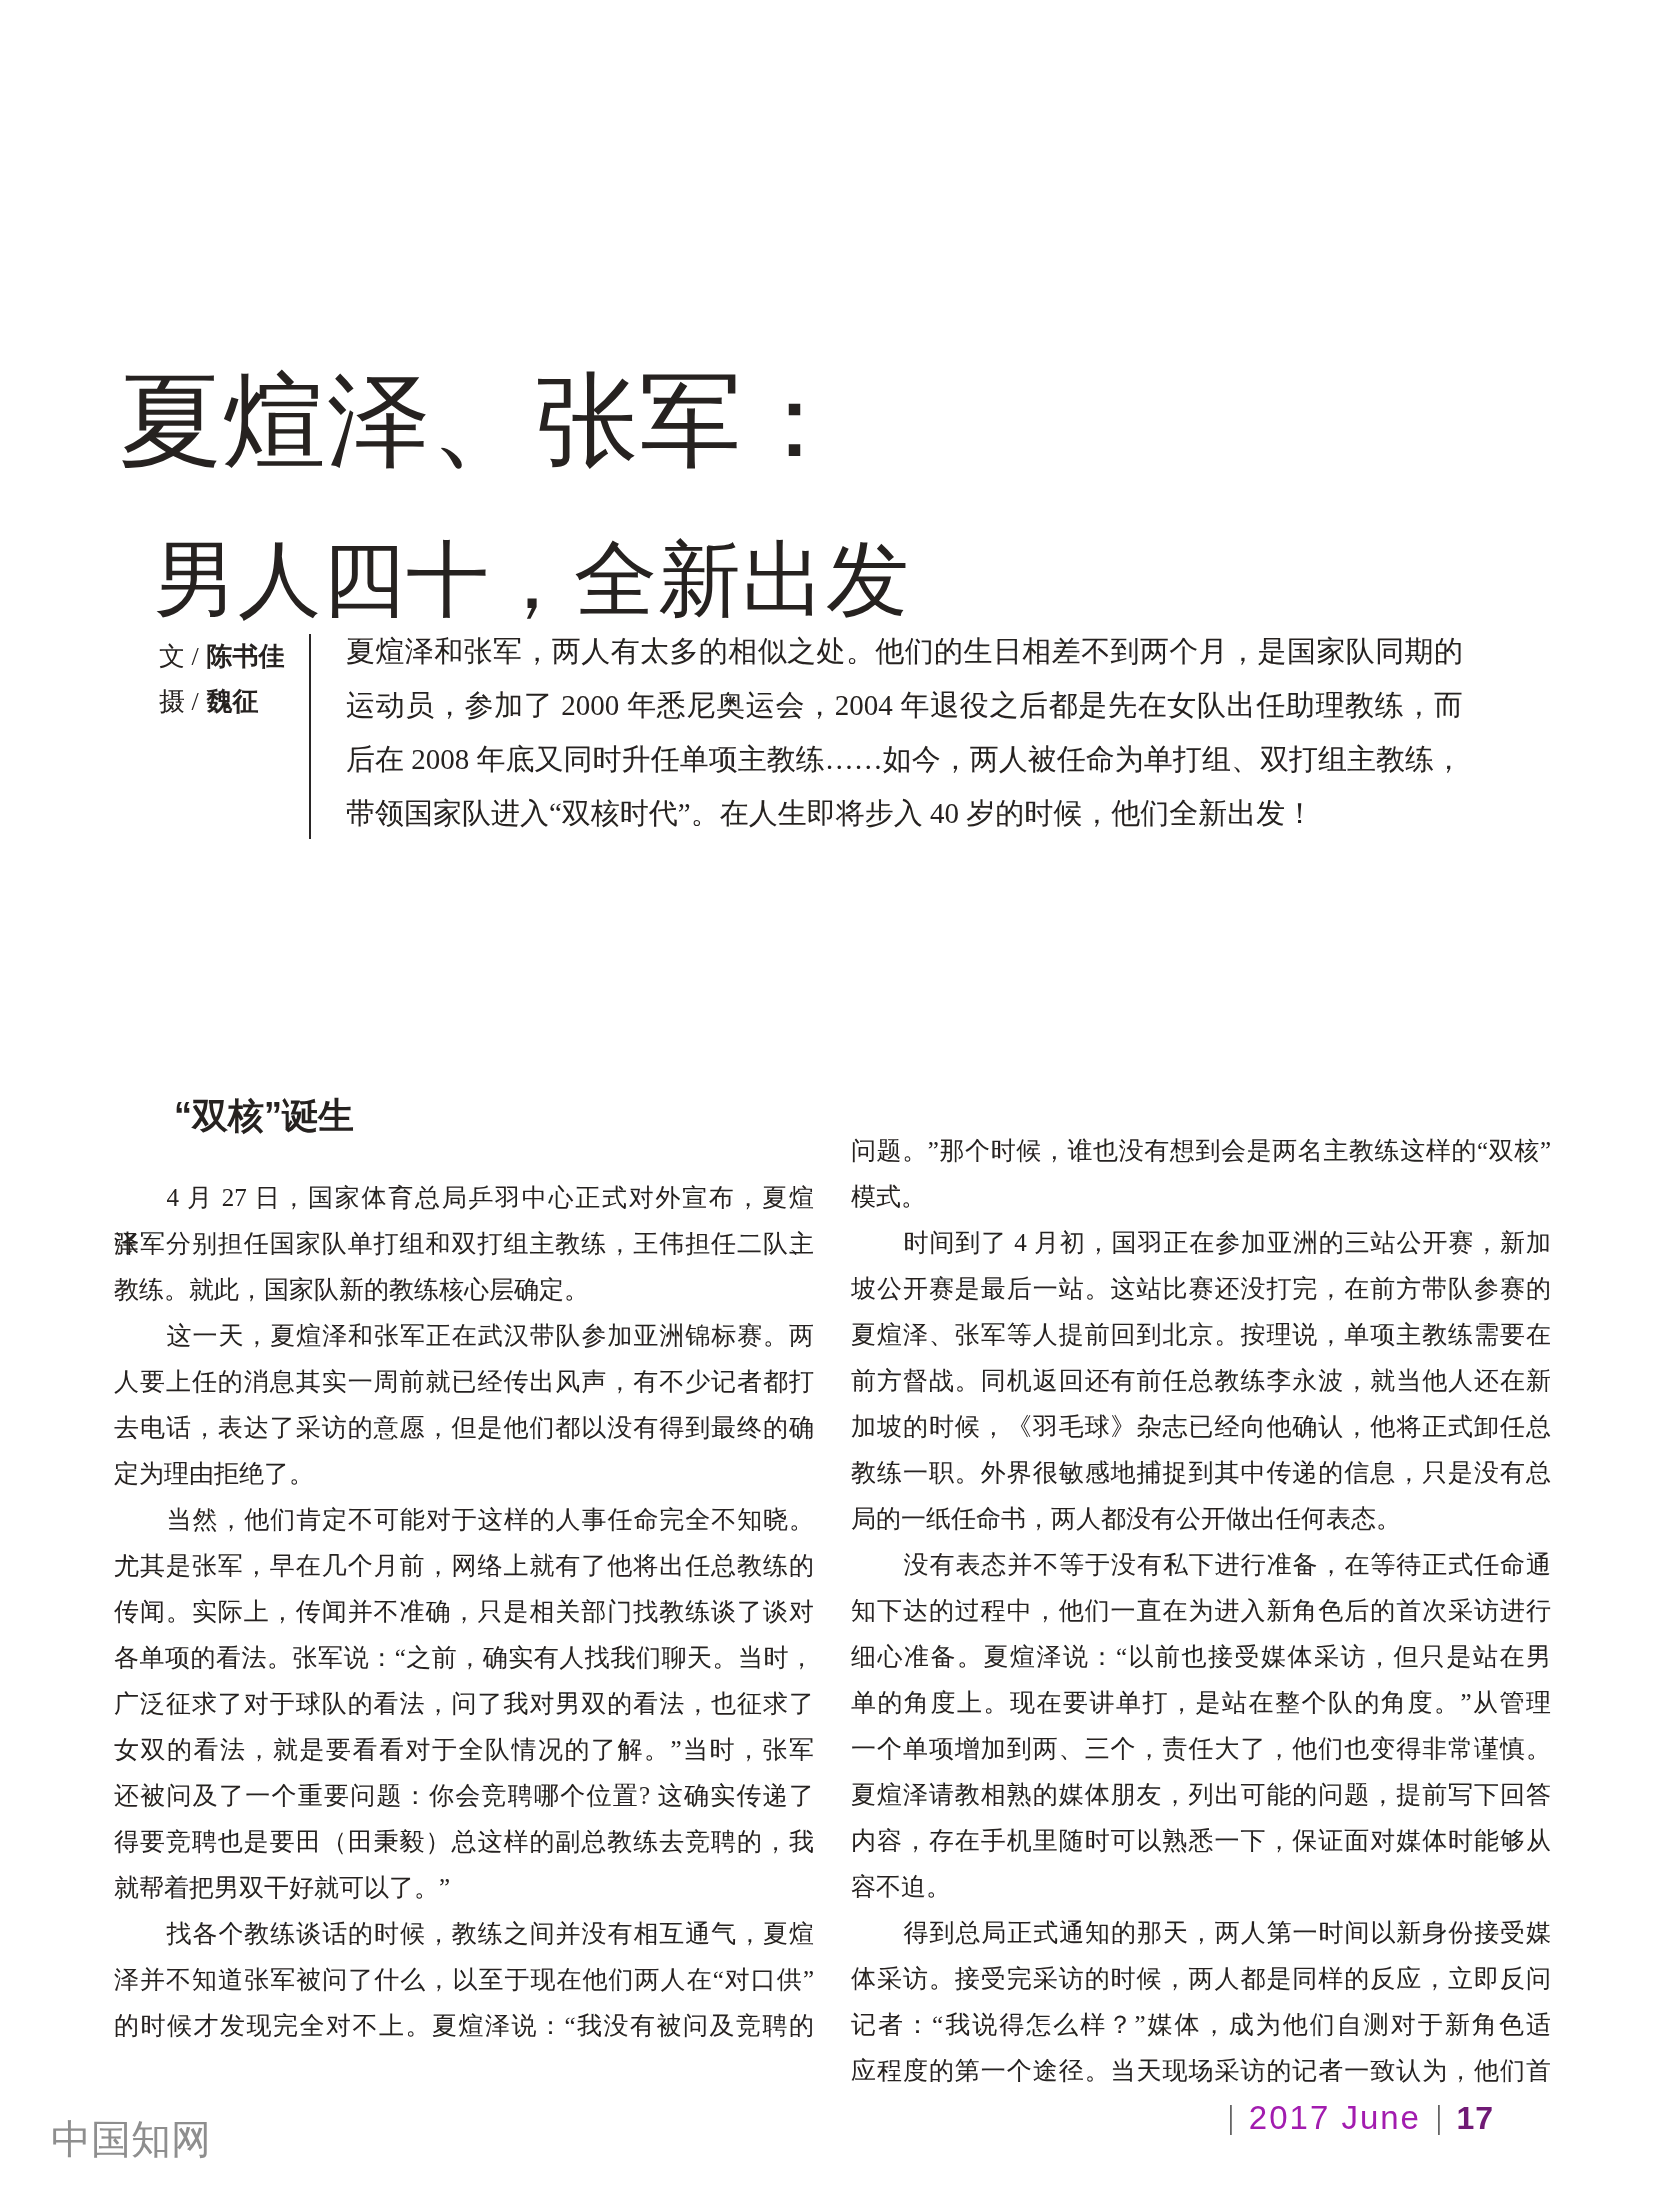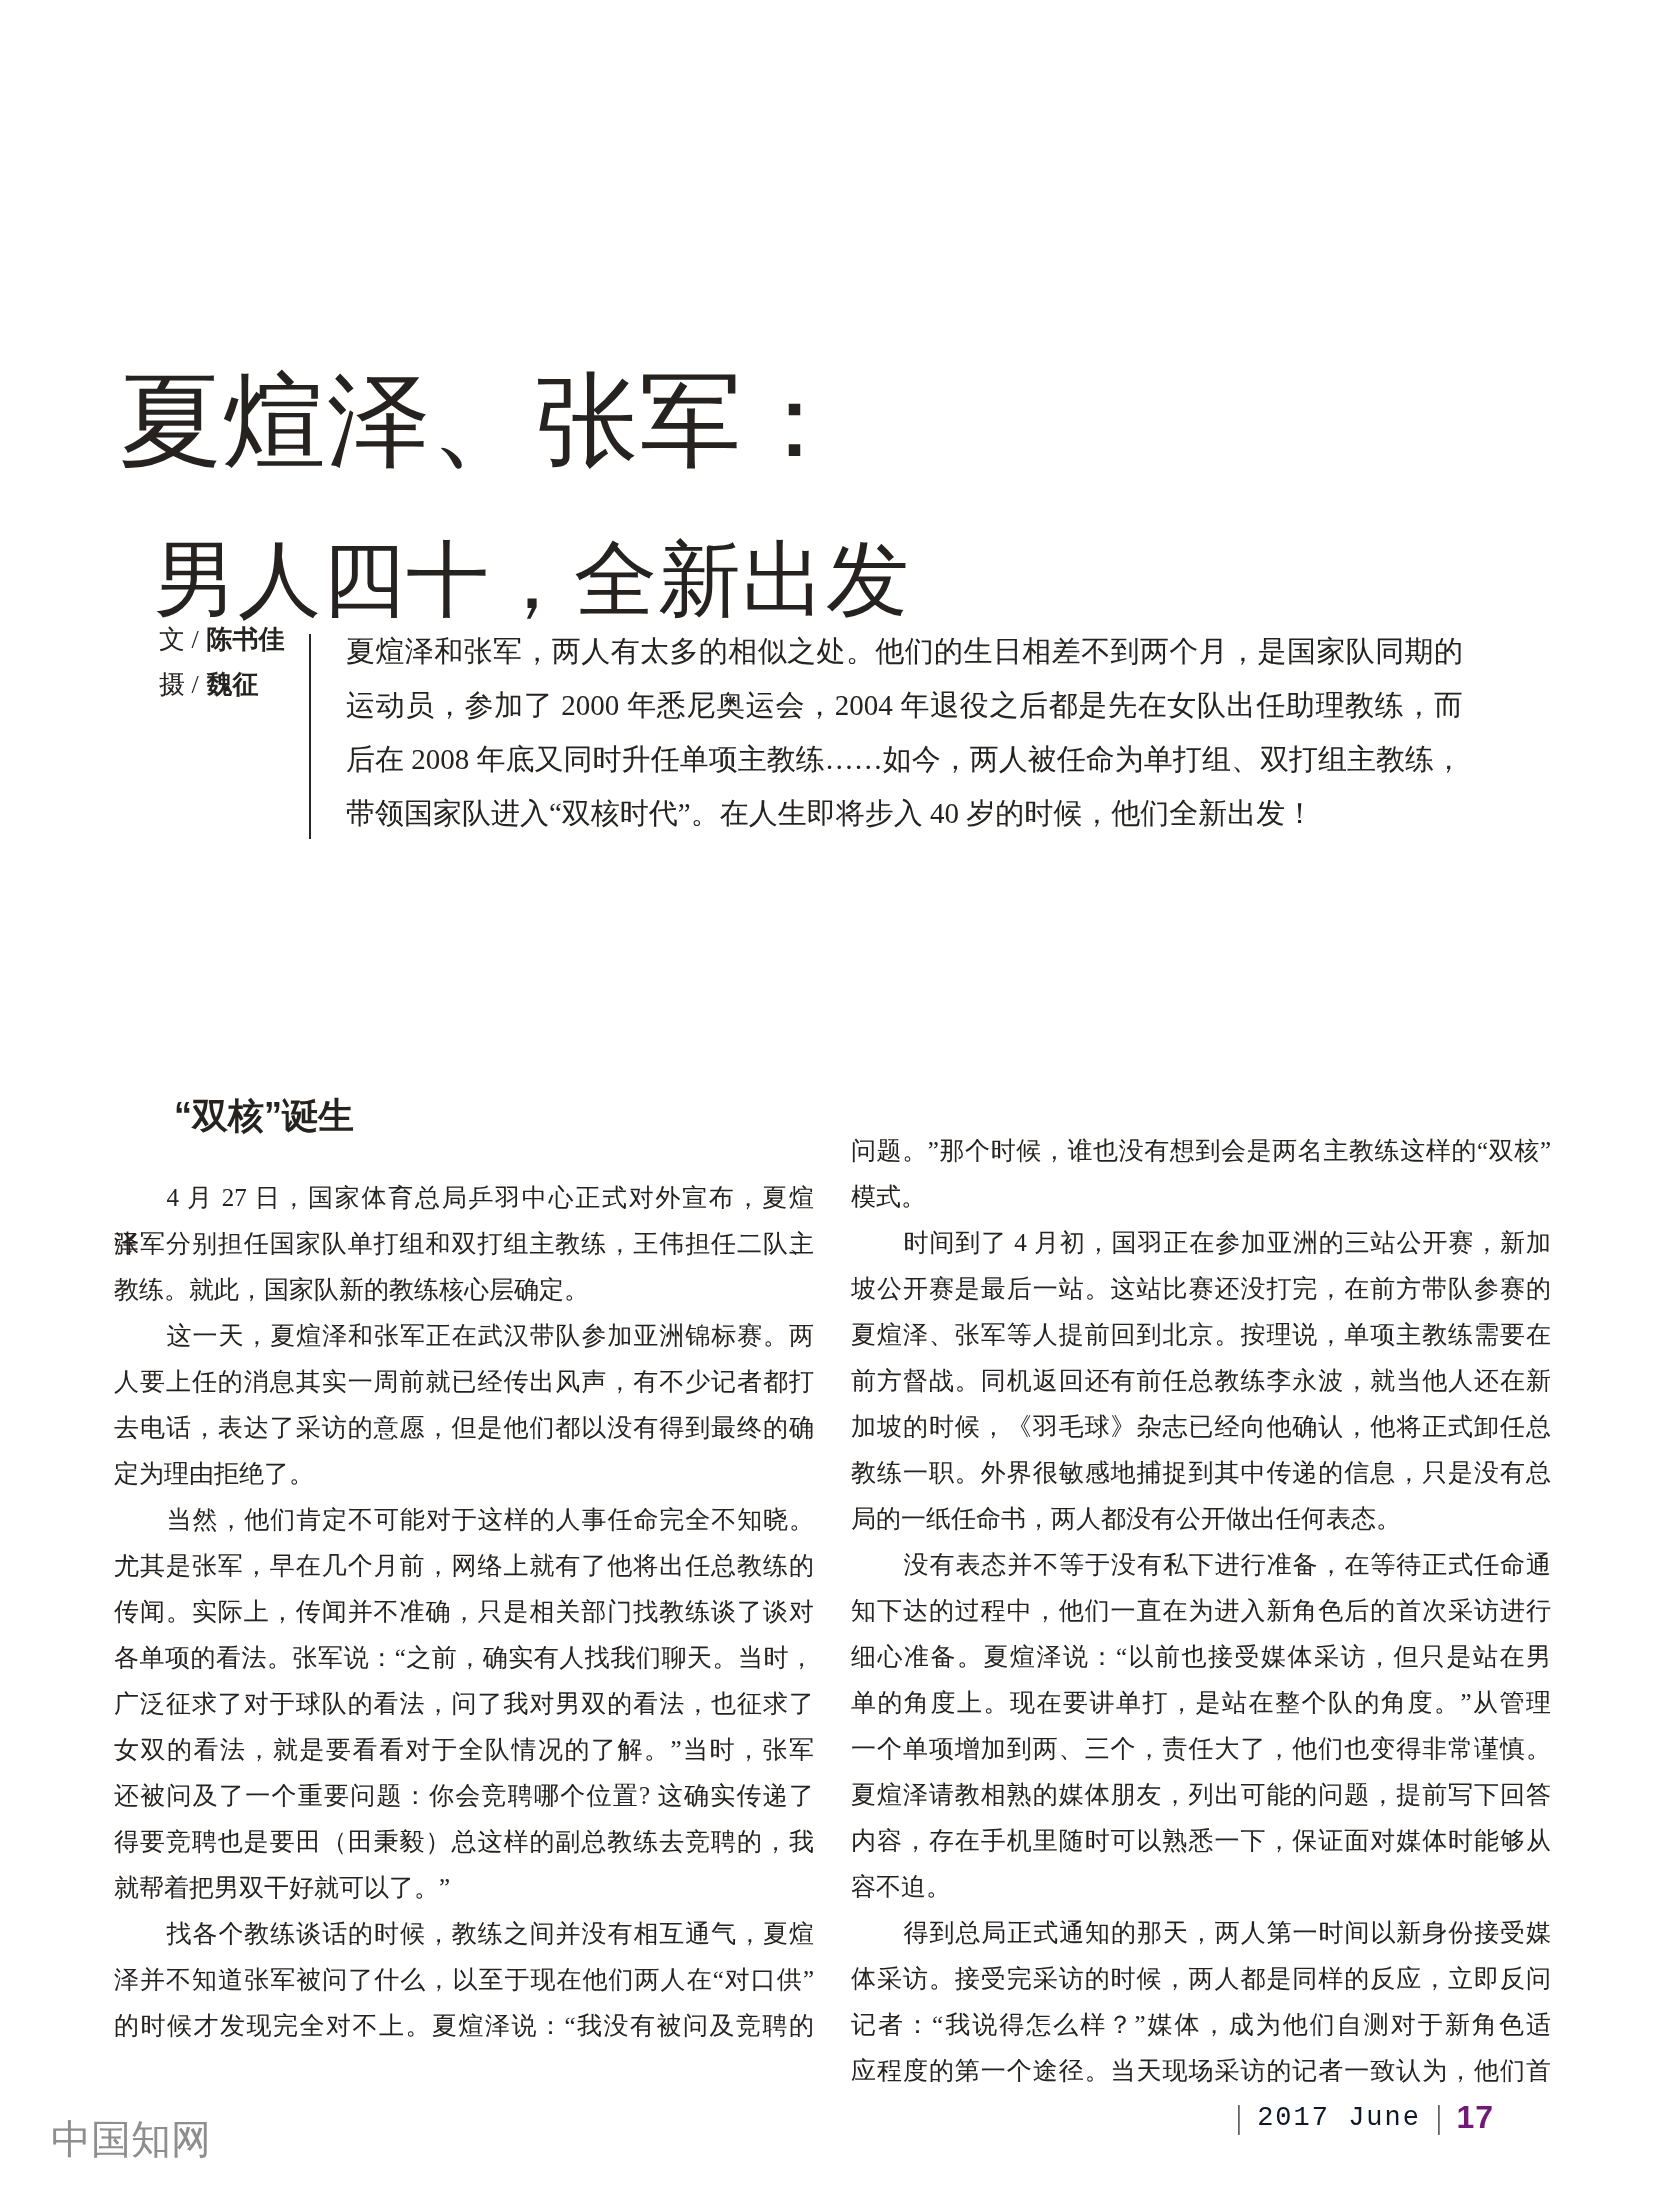--- a/index.html
+++ b/index.html
@@ -7,21 +7,21 @@
         color:#262220;font-family:"Liberation Serif","DejaVu Serif",serif;}
 
   
   .title-serif{position:absolute;left:119px;top:289px;font-size:103px;line-height:127px;
                font-weight:500;letter-spacing:1px;white-space:nowrap;}
   .title-sans{position:absolute;left:154px;top:458px;font-size:83px;line-height:105px;
               font-family:"Liberation Sans","DejaVu Sans",sans-serif;font-weight:normal;
               letter-spacing:1px;white-space:nowrap;}
 
   
-  .byline{position:absolute;left:159px;top:617px;font-size:26px;line-height:44px;}
+  .byline{position:absolute;left:159px;top:634px;font-size:26px;line-height:44px;}
   .byline .row{white-space:nowrap;}
   .byline .label{font-family:"Liberation Serif","DejaVu Serif",serif;}
   .byline .name{font-family:"Liberation Sans","DejaVu Sans",sans-serif;font-weight:bold;margin-left:7.8px;}
 
   
   .vdivider{position:absolute;left:309px;top:634px;width:2px;height:205px;background:#2a2626;}
 
   
   .lede{position:absolute;left:346px;top:624px;width:1117px;font-size:29px;}
   .lede .iline{height:54px;line-height:54px;text-align:justify;text-align-last:justify;}
@@ -36,21 +36,21 @@
   .bodycol.left{left:114px;top:1175px;}
   .bodycol.right{left:851px;top:1128px;}
   .bline{height:46px;line-height:46px;text-align:justify;text-align-last:justify;}
   .bline.first{text-indent:2.1em;}
   .bline.end{text-align-last:left;}
 
   
   .footer{position:absolute;top:2099px;right:160px;display:flex;align-items:center;
           font-family:"Liberation Sans","DejaVu Sans",sans-serif;white-space:nowrap;}
   .footer .bar{font-size:31px;font-weight:200;color:#4a4a4a;margin:0 13.7px;transform:scaleX(.6);}
-  .footer .issue{font-size:27px;color:#0f172a;letter-spacing:2px;font-family:Liberation Mono, monospace;}
+  .footer .issue{font-size:33px;color:#a21caf;letter-spacing:2px;}
   .footer .pagenum{font-size:32px;font-weight:bold;color:#701a75;letter-spacing:1px;}
 
   
   .watermark{position:absolute;left:51px;top:2112px;display:flex;align-items:baseline;color:#8e8e8e;}
   .watermark .wm-name{font-size:40px;font-family:"Liberation Serif","DejaVu Serif",serif;margin-right:45px;}
   .watermark .wm-url{font-size:33px;font-family:"Liberation Mono","DejaVu Sans Mono",monospace;
                      font-weight:bold;letter-spacing:1px;}
 </style>
 </head>
 <body>

